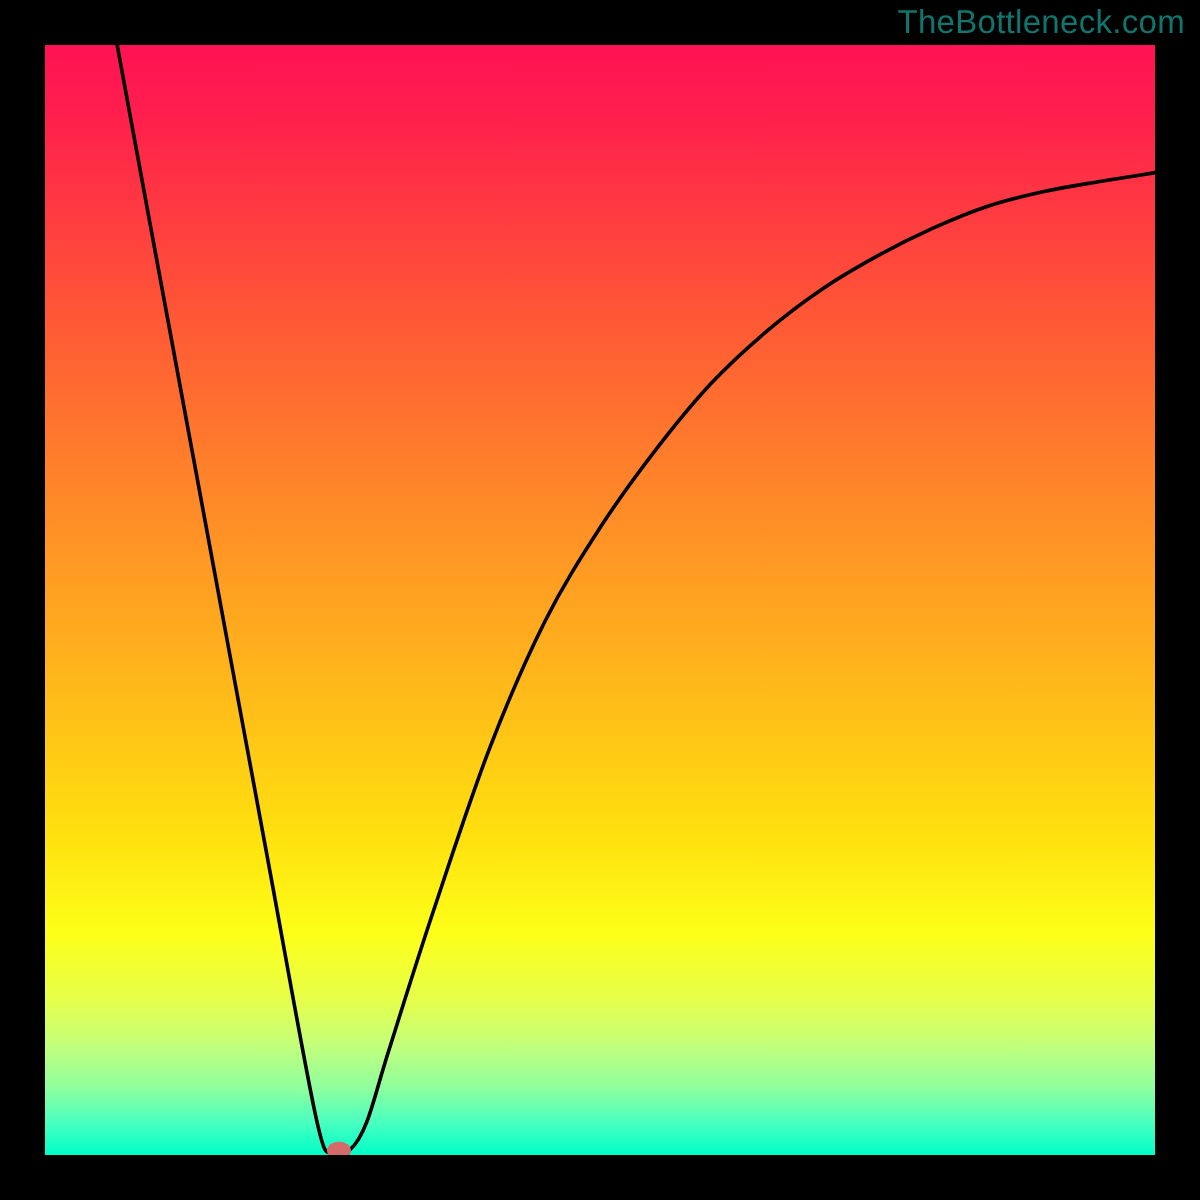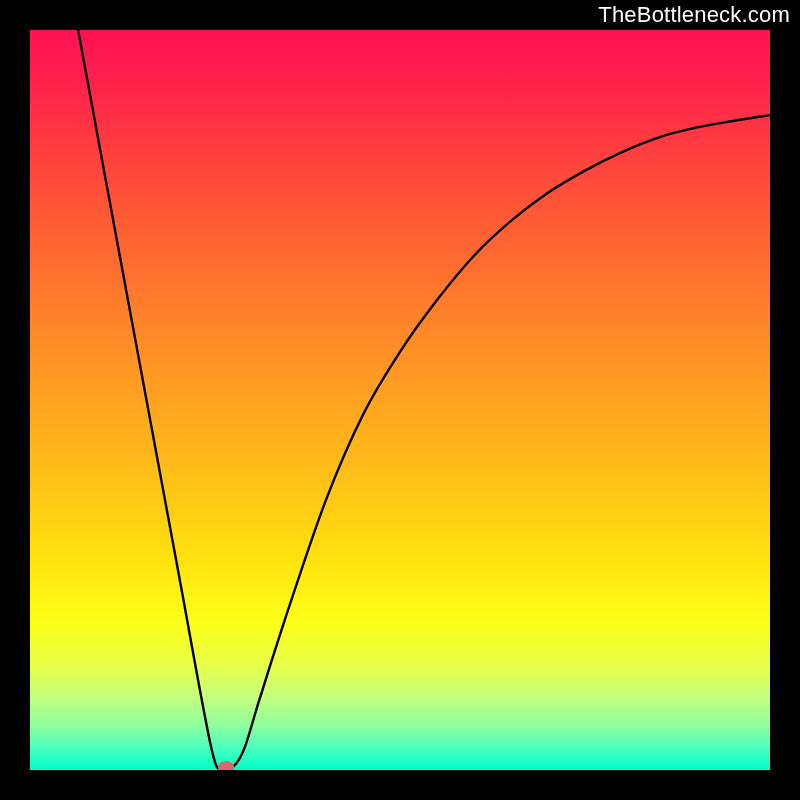--- a/index.html
+++ b/index.html
@@ -14,21 +14,21 @@
   .outer {
     position: relative;
     width: 800px;
     height: 800px;
     background: #000;
   }
   .watermark {
     position: absolute;
     top: 2px;
     right: 10px;
-    color: #ffffff;
+    color: #0f766e;
     font-size: 22px;
     font-weight: 500;
     letter-spacing: 0.2px;
     z-index: 5;
   }
   .plot-area {
     position: absolute;
     left: 30px;
     top: 30px;
     width: 740px;

